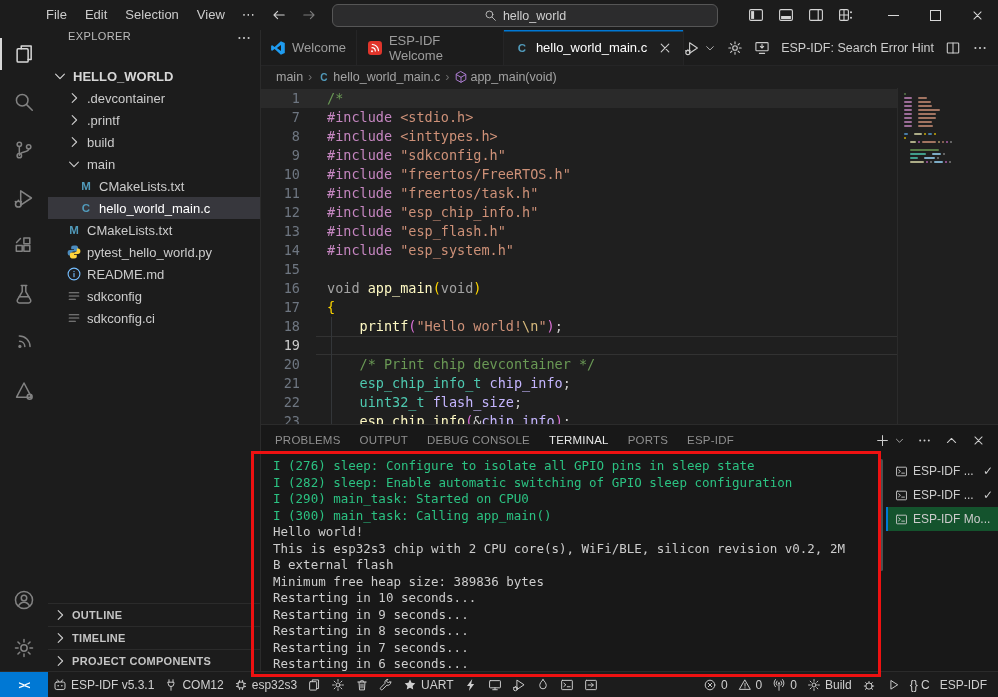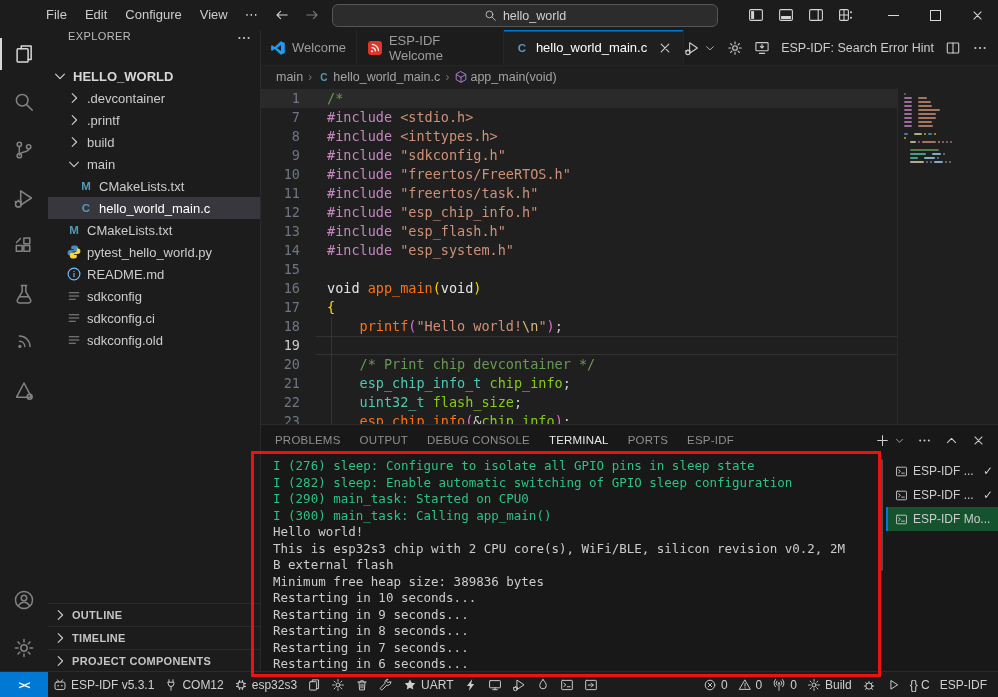--- a/index.html
+++ b/index.html
@@ -81,21 +81,21 @@
           color:#6e7681;text-align:right;padding-top:1px}
   .gutter div{height:19px;line-height:19px;padding-right:16px}
   .gutter div.cur{color:#cccccc}
   .gutter div.foldbg{background:rgba(255,255,255,.05)}
   .codecol{flex:1;font-family:"DejaVu Sans Mono",monospace;font-size:13.5px;padding-top:1px;overflow:hidden}
   .cl{height:19px;line-height:19px;white-space:pre;padding-left:11px;position:relative}
   .cl.current{box-shadow:inset 0 1px 0 #323232, inset 0 -1px 0 #323232}
   .cl.foldbg{background:rgba(255,255,255,.05)}
   .cl .guide{position:absolute;left:15px;top:0;bottom:0;width:1px;background:#333639}
   .s-kw{color:#c586c0}.s-st{color:#ce9178}.s-cm{color:#6a9955}.s-ty{color:#4ec9b0}
-  .s-fn{color:#f97316}.s-vb{color:#84cc16}.s-bl{color:#e5e5e5}.s-b1{color:#ffd700}
+  .s-fn{color:#fef9c3}.s-vb{color:#c4b5fd}.s-bl{color:#a3a3a3}.s-b1{color:#ffd700}
   .s-b2{color:#da70d6}.s-es{color:#d7ba7d}.s-pl{color:#cccccc}
   .minimap{width:92px;flex:none;border-left:1px solid #2b2b2b;padding:5px 2px 0 6px;overflow:hidden}
   .mm-line{height:3px;margin-bottom:1px;display:flex;gap:2px;opacity:.75}
   .mm-line i{display:block;height:2px;border-radius:1px}
 
   
   .panel{height:247px;flex:none;background:#181818;border-top:1px solid #2b2b2b;display:flex;flex-direction:column}
   .panelbar{height:30px;flex:none;display:flex;align-items:center;gap:19px;padding-left:15px;
             font-size:11.5px;color:#8f8f8f;letter-spacing:.2px}
   .ptab.active{color:#e7e7e7}
@@ -131,21 +131,21 @@
 </head>
 <body style="--tgreen: #2bc282; --hlred: #ee1111;">
 
 <div class="app">
 
   <div class="titlebar">
     <span class="icon vslogo"></span>
     <div id="menubar" style="display:flex">
         <div class="menu">File</div>
         <div class="menu">Edit</div>
-        <div class="menu">Configure</div>
+        <div class="menu">Selection</div>
         <div class="menu">View</div>
       </div>
     <span class="menu menu-more">⋯</span>
     <span class="icon nav">
         <svg viewBox="0 0 16 16" fill="none" stroke="currentColor" stroke-width="1.1" stroke-linecap="round" stroke-linejoin="round">
           <path d="M13.2 8H3M6.6 4.4 3 8l3.6 3.6"></path>
         </svg>
       </span>
     <span class="icon nav fwd">
         <svg viewBox="0 0 16 16" fill="none" stroke="currentColor" stroke-width="1.1" stroke-linecap="round" stroke-linejoin="round">
@@ -398,28 +398,20 @@
           </span>
           <span>sdkconfig</span>
         </div>
         <div class="trow l1">
           <span class="icon cfg-ico" style="width: 16px; height: 16px;">
             <svg viewBox="0 0 16 16" fill="none" stroke="currentColor" stroke-width="1.1" stroke-linecap="round" stroke-linejoin="round">
               <path d="M3.2 4.8h9.6M3.2 8h9.6M3.2 11.2h6.2"></path>
             </svg>
           </span>
           <span>sdkconfig.ci</span>
-        </div>
-        <div class="trow l1">
-          <span class="icon cfg-ico" style="width: 16px; height: 16px;">
-            <svg viewBox="0 0 16 16" fill="none" stroke="currentColor" stroke-width="1.1" stroke-linecap="round" stroke-linejoin="round">
-              <path d="M3.2 4.8h9.6M3.2 8h9.6M3.2 11.2h6.2"></path>
-            </svg>
-          </span>
-          <span>sdkconfig.old</span>
         </div>
       </div>
     <div class="sb-sections" id="sbsections">
         <div class="sec">
           <span class="icon" style="width: 16px; height: 16px;">
             <svg viewBox="0 0 16 16" fill="none" stroke="currentColor" stroke-width="1.1" stroke-linecap="round" stroke-linejoin="round">
               <path d="M6.2 3.6 10.6 8l-4.4 4.4"></path>
             </svg>
           </span>
           <span>OUTLINE</span>

